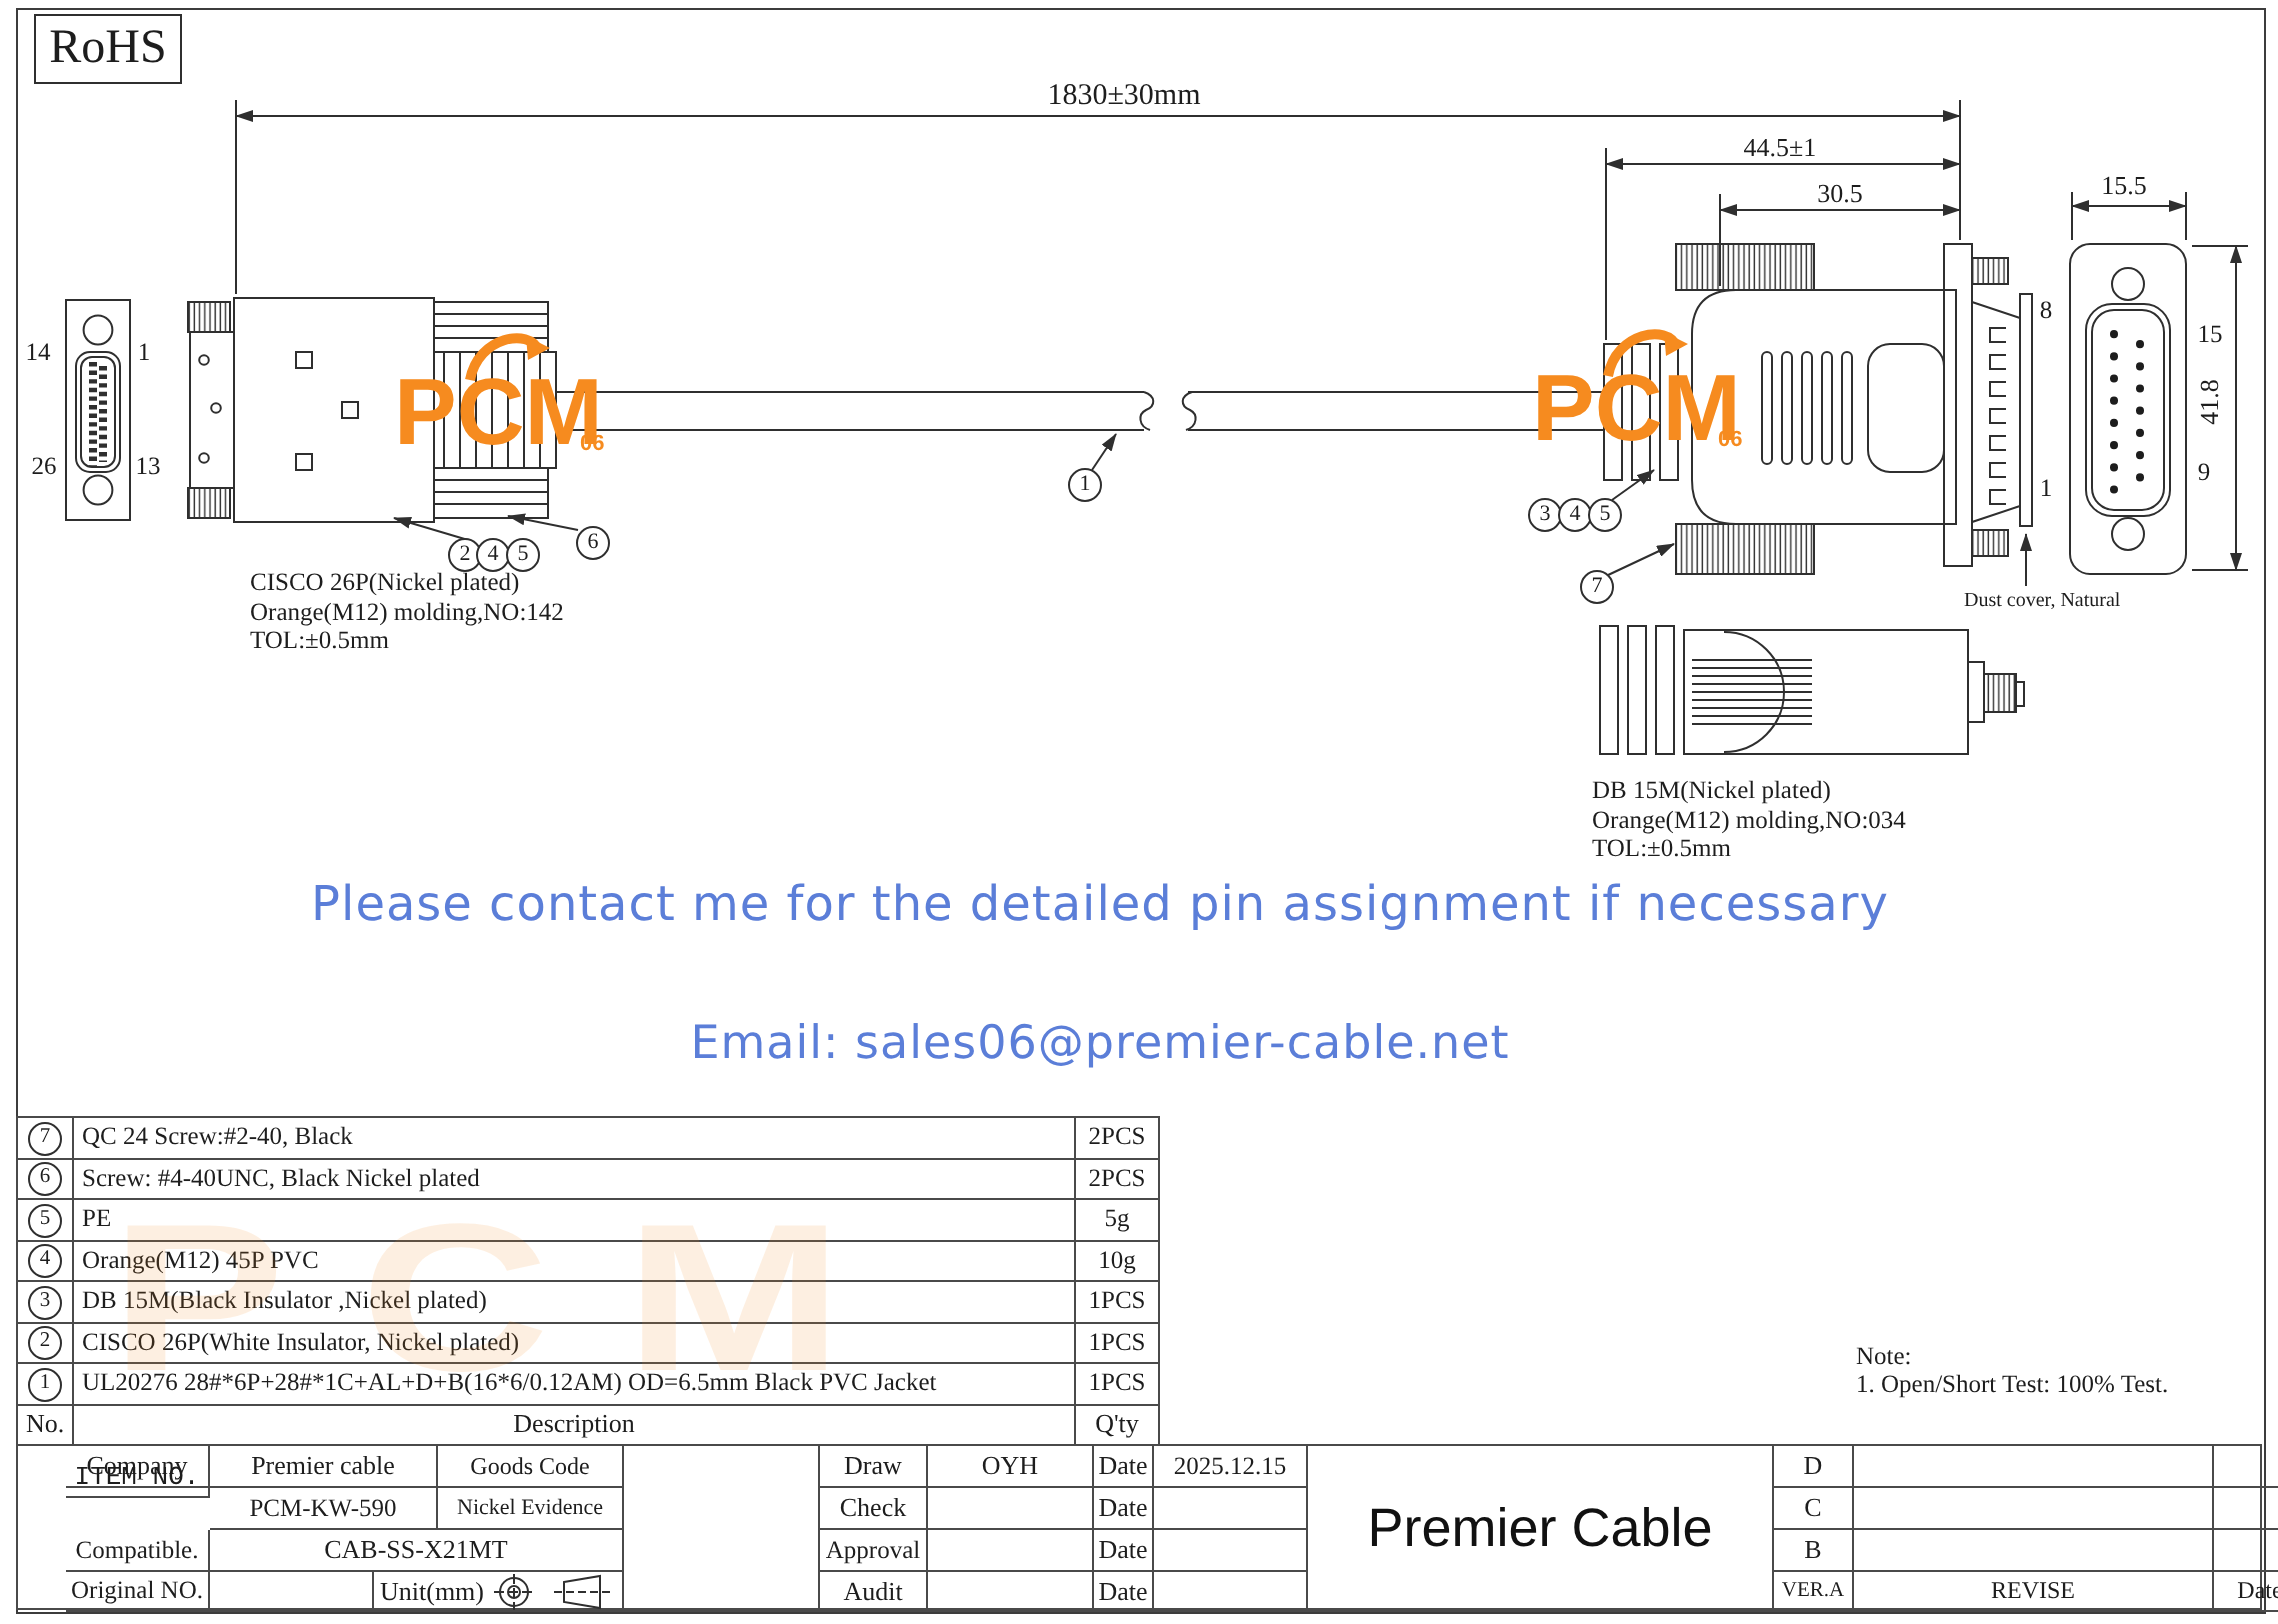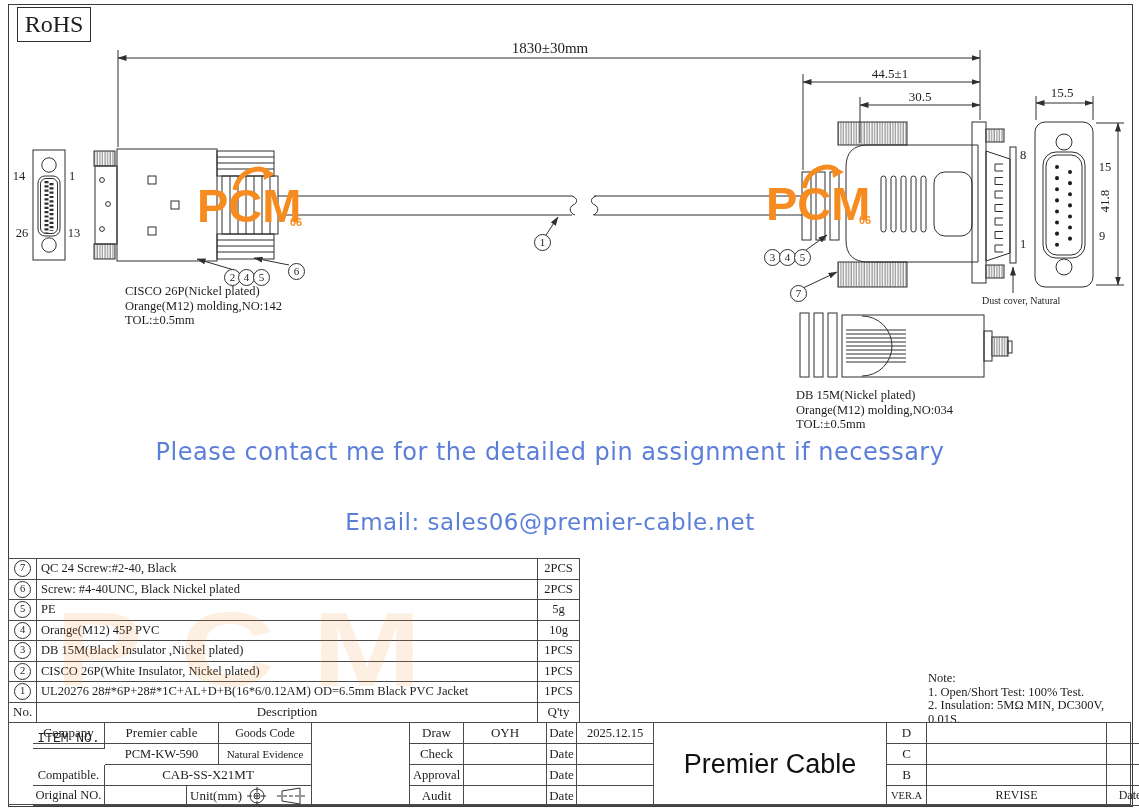--- a/index.html
+++ b/index.html
@@ -191,21 +191,21 @@
         <line x1="234" y1="270" x2="197" y2="259" marker-end="url(#arr)"></line>
         <line x1="289" y1="265" x2="254" y2="258" marker-end="url(#arr)"></line>
         <line x1="546" y1="235" x2="558" y2="217" marker-end="url(#arr)"></line>
         <line x1="806" y1="250" x2="827" y2="235" marker-end="url(#arr)"></line>
         <line x1="803" y1="288" x2="837" y2="272" marker-end="url(#arr)"></line>
         <line x1="1013" y1="293" x2="1013" y2="267" marker-end="url(#arr)"></line>
       </g>
     </g>
   </svg>
 
-  <div class="abs dim dim15" style="left:460px;top:40px;width:180px;">1830±30mm</div>
+  <div class="abs dim dim15" style="left:472px;top:40px;width:180px;">1830±30mm</div>
   <div class="abs dim" style="left:830px;top:66px;width:120px;">44.5±1</div>
   <div class="abs dim" style="left:885px;top:89px;width:70px;">30.5</div>
   <div class="abs dim" style="left:1034px;top:85px;width:56px;">15.5</div>
   <div class="abs dim rot" style="left:1085px;top:193px;width:40px;">41.8</div>
 
   <div class="pin" style="left:8px;top:169px;width:22px;">14</div>
   <div class="pin" style="left:65px;top:169px;width:14px;">1</div>
   <div class="pin" style="left:11px;top:226px;width:22px;">26</div>
   <div class="pin" style="left:64px;top:226px;width:20px;">13</div>
   <div class="pin" style="left:1016px;top:148px;width:14px;">8</div>
@@ -252,21 +252,20 @@
     <span class="s">06</span>
   </div>
   <div class="wmf">PCM</div>
 
   <div class="blue blue1">Please contact me for the detailed pin assignment if necessary</div>
   <div class="blue blue2">Email: sales06@premier-cable.net</div>
 
   <div class="note">
     <div>Note:</div>
     <div>1. Open/Short Test: 100% Test.</div>
-    <div>2. Insulation: 5MΩ MIN, DC300V, 0.01S.</div>
   </div>
 
   <table class="parts">
     <colgroup>
         <col style="width:28px">
         <col style="width:501px">
         <col style="width:42px">
       </colgroup>
     <tbody>
         <tr>
@@ -321,21 +320,21 @@
     <div class="cell" style="left:431px;top:0;width:83px;height:21px;">OYH</div>
     <div class="cell" style="left:514px;top:0;width:30px;height:21px;">Date</div>
     <div class="cell f125" style="left:544px;top:0;width:77px;height:21px;">2025.12.15</div>
     <div class="cell title-cell" style="left:621px;top:0;width:233px;height:83px;">Premier Cable</div>
     <div class="cell" style="left:854px;top:0;width:40px;height:21px;">D</div>
     <div class="cell" style="left:894px;top:0;width:180px;height:21px;"></div>
     <div class="cell" style="left:1074px;top:0;width:47px;height:21px;"></div>
 
     <div class="cell" style="left:0;top:5px;width:72px;height:21px;font-family:Liberation Mono, monospace;">ITEM NO.</div>
     <div class="cell f125" style="left:72px;top:21px;width:114px;height:21px;">PCM-KW-590</div>
-    <div class="cell f11" style="left:186px;top:21px;width:93px;height:21px;">Natural Evidence</div>
+    <div class="cell f11" style="left:186px;top:21px;width:93px;height:21px;">Nickel Evidence</div>
     <div class="cell" style="left:377px;top:21px;width:54px;height:21px;">Check</div>
     <div class="cell" style="left:431px;top:21px;width:83px;height:21px;"></div>
     <div class="cell" style="left:514px;top:21px;width:30px;height:21px;">Date</div>
     <div class="cell" style="left:544px;top:21px;width:77px;height:21px;"></div>
     <div class="cell" style="left:854px;top:21px;width:40px;height:21px;">C</div>
     <div class="cell" style="left:894px;top:21px;width:180px;height:21px;"></div>
     <div class="cell" style="left:1074px;top:21px;width:47px;height:21px;"></div>
 
     <div class="cell f125" style="left:0;top:42px;width:72px;height:21px;">Compatible.</div>
     <div class="cell" style="left:72px;top:42px;width:207px;height:21px;">CAB-SS-X21MT</div>

